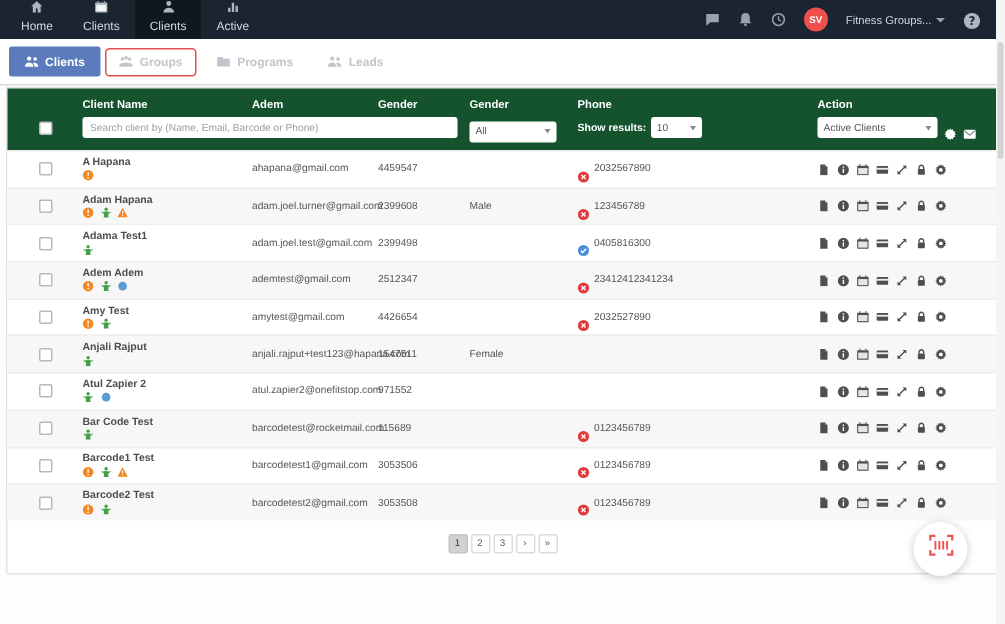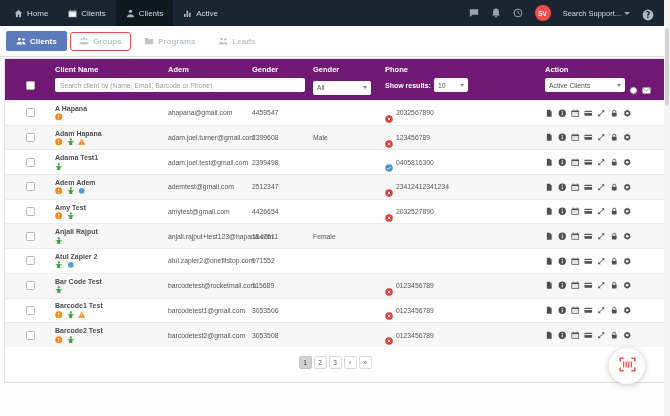--- a/index.html
+++ b/index.html
@@ -8,21 +8,21 @@
   body {
     font-family: "Liberation Sans", sans-serif;
     background:#fdfdfd; color:#4a4a4a;
     position:relative; overflow:hidden;
   }
   .icon svg, .nav-ic svg, .act svg, .badge svg { display:block; }
 
   
   .navbar { height:26px; background:#1b2531; display:flex; align-items:stretch; padding-left:4px; }
   .nav-items { display:flex; align-items:stretch; }
-  .nav-item { display:flex; align-items:center; gap:4px; padding:0 10px; color:#d3d8de; font-size:8px; cursor:pointer; }
+  .nav-item { display:flex; align-items:center; gap:4px; padding:0 10px; color:#d3d8de; font-size:8px; cursor:pointer;flex-direction:column; }
   .nav-item .icon { width:9px; height:9px; color:#aeb6bf; }
   .nav-item .icon svg { width:9px; height:9px; }
   .nav-item.active { background:#10181f; }
   .nav-item .caret { font-size:6px; color:#aeb6bf; }
   .nav-right { margin-left:auto; display:flex; align-items:center; gap:12px; padding-right:16px; }
   .nav-ic { width:10px; height:10px; color:#9aa3ad; cursor:pointer; }
   .nav-ic svg { width:10px; height:10px; }
   .avatar { width:16px; height:16px; border-radius:50%; background:#f0504a; color:#fff;
             font-size:6.5px; font-weight:bold; display:flex; align-items:center; justify-content:center; }
   .account { display:flex; align-items:center; gap:3px; color:#cfd5db; font-size:7.5px; cursor:pointer; }
@@ -37,21 +37,21 @@
   .tab.active { background:#5b7bbd; color:#fff; }
   .tab.hilite { border:1.5px solid #e4504f; border-radius:3px; padding:3.5px 8.5px; }
   .tb-actions { margin-left:auto; display:flex; gap:5px; }
   .btn { background:#1f2d3d; color:#fff; border:none; border-radius:3px; font-size:8px; font-weight:bold;
          padding:6px 9px; display:flex; align-items:center; gap:4px; cursor:pointer; font-family:inherit; }
   .btn .icon, .btn .icon svg { width:8px; height:8px; color:#fff; }
 
   
   .card { margin:1px 4px 0 4px; background:#fff; border:1px solid #e2e2e2; position:relative; }
   .grid { display:grid; grid-template-columns:50px 113px 84px 61px 72px 160px 1fr; align-items:center; }
-  .thead { background:#701a75; color:#fff; padding:4px 0 6px 0; }
+  .thead { background:#14532d; color:#fff; padding:4px 0 6px 0; }
   .th-labels { height:13px; }
   .th-labels .th { font-size:7.5px; font-weight:bold; }
   .th-controls { height:18px; }
   .c-check { display:flex; justify-content:center; }
   input.cbx { appearance:none; -webkit-appearance:none; width:9px; height:9px; border:1px solid #b9b9b9;
               border-radius:1.5px; background:#fff; cursor:pointer; }
   .search-input { grid-column:2 / 5; height:14px; margin-right:8px; border:none; border-radius:2px;
                   font-size:6.8px; padding:0 5px; color:#555; font-family:inherit; outline:none; }
   .search-input::placeholder { color:#9aa0a6; }
   .sel { height:14px; background:#fff; border-radius:2px; font-size:6.8px; color:#555;
@@ -151,21 +151,21 @@
         </span>
         <span class="nav-ic">
           <svg viewBox="0 0 12 12" fill="none" stroke="currentColor">
             <circle cx="6" cy="6" r="4.7" stroke-width="1.2"></circle>
             <path d="M6 3.3V6l2 1.4" stroke-width="1.1"></path>
           </svg>
         </span>
       </span>
     <span class="avatar">SV</span>
     <span class="account">
-      <span>Search Support...</span>
+      <span>Fitness Groups...</span>
       <span class="tri"></span>
     </span>
     <span class="help"><svg viewBox="0 0 12 12">
           <circle cx="6" cy="6" r="5.4" fill="currentColor"></circle>
           <text x="6" y="8.7" font-size="8" text-anchor="middle" fill="#1b2531" font-family="DejaVu Sans, sans-serif" font-weight="bold">?</text>
         </svg></span>
   </div>
 </div>
 
 <div class="tabbar">

